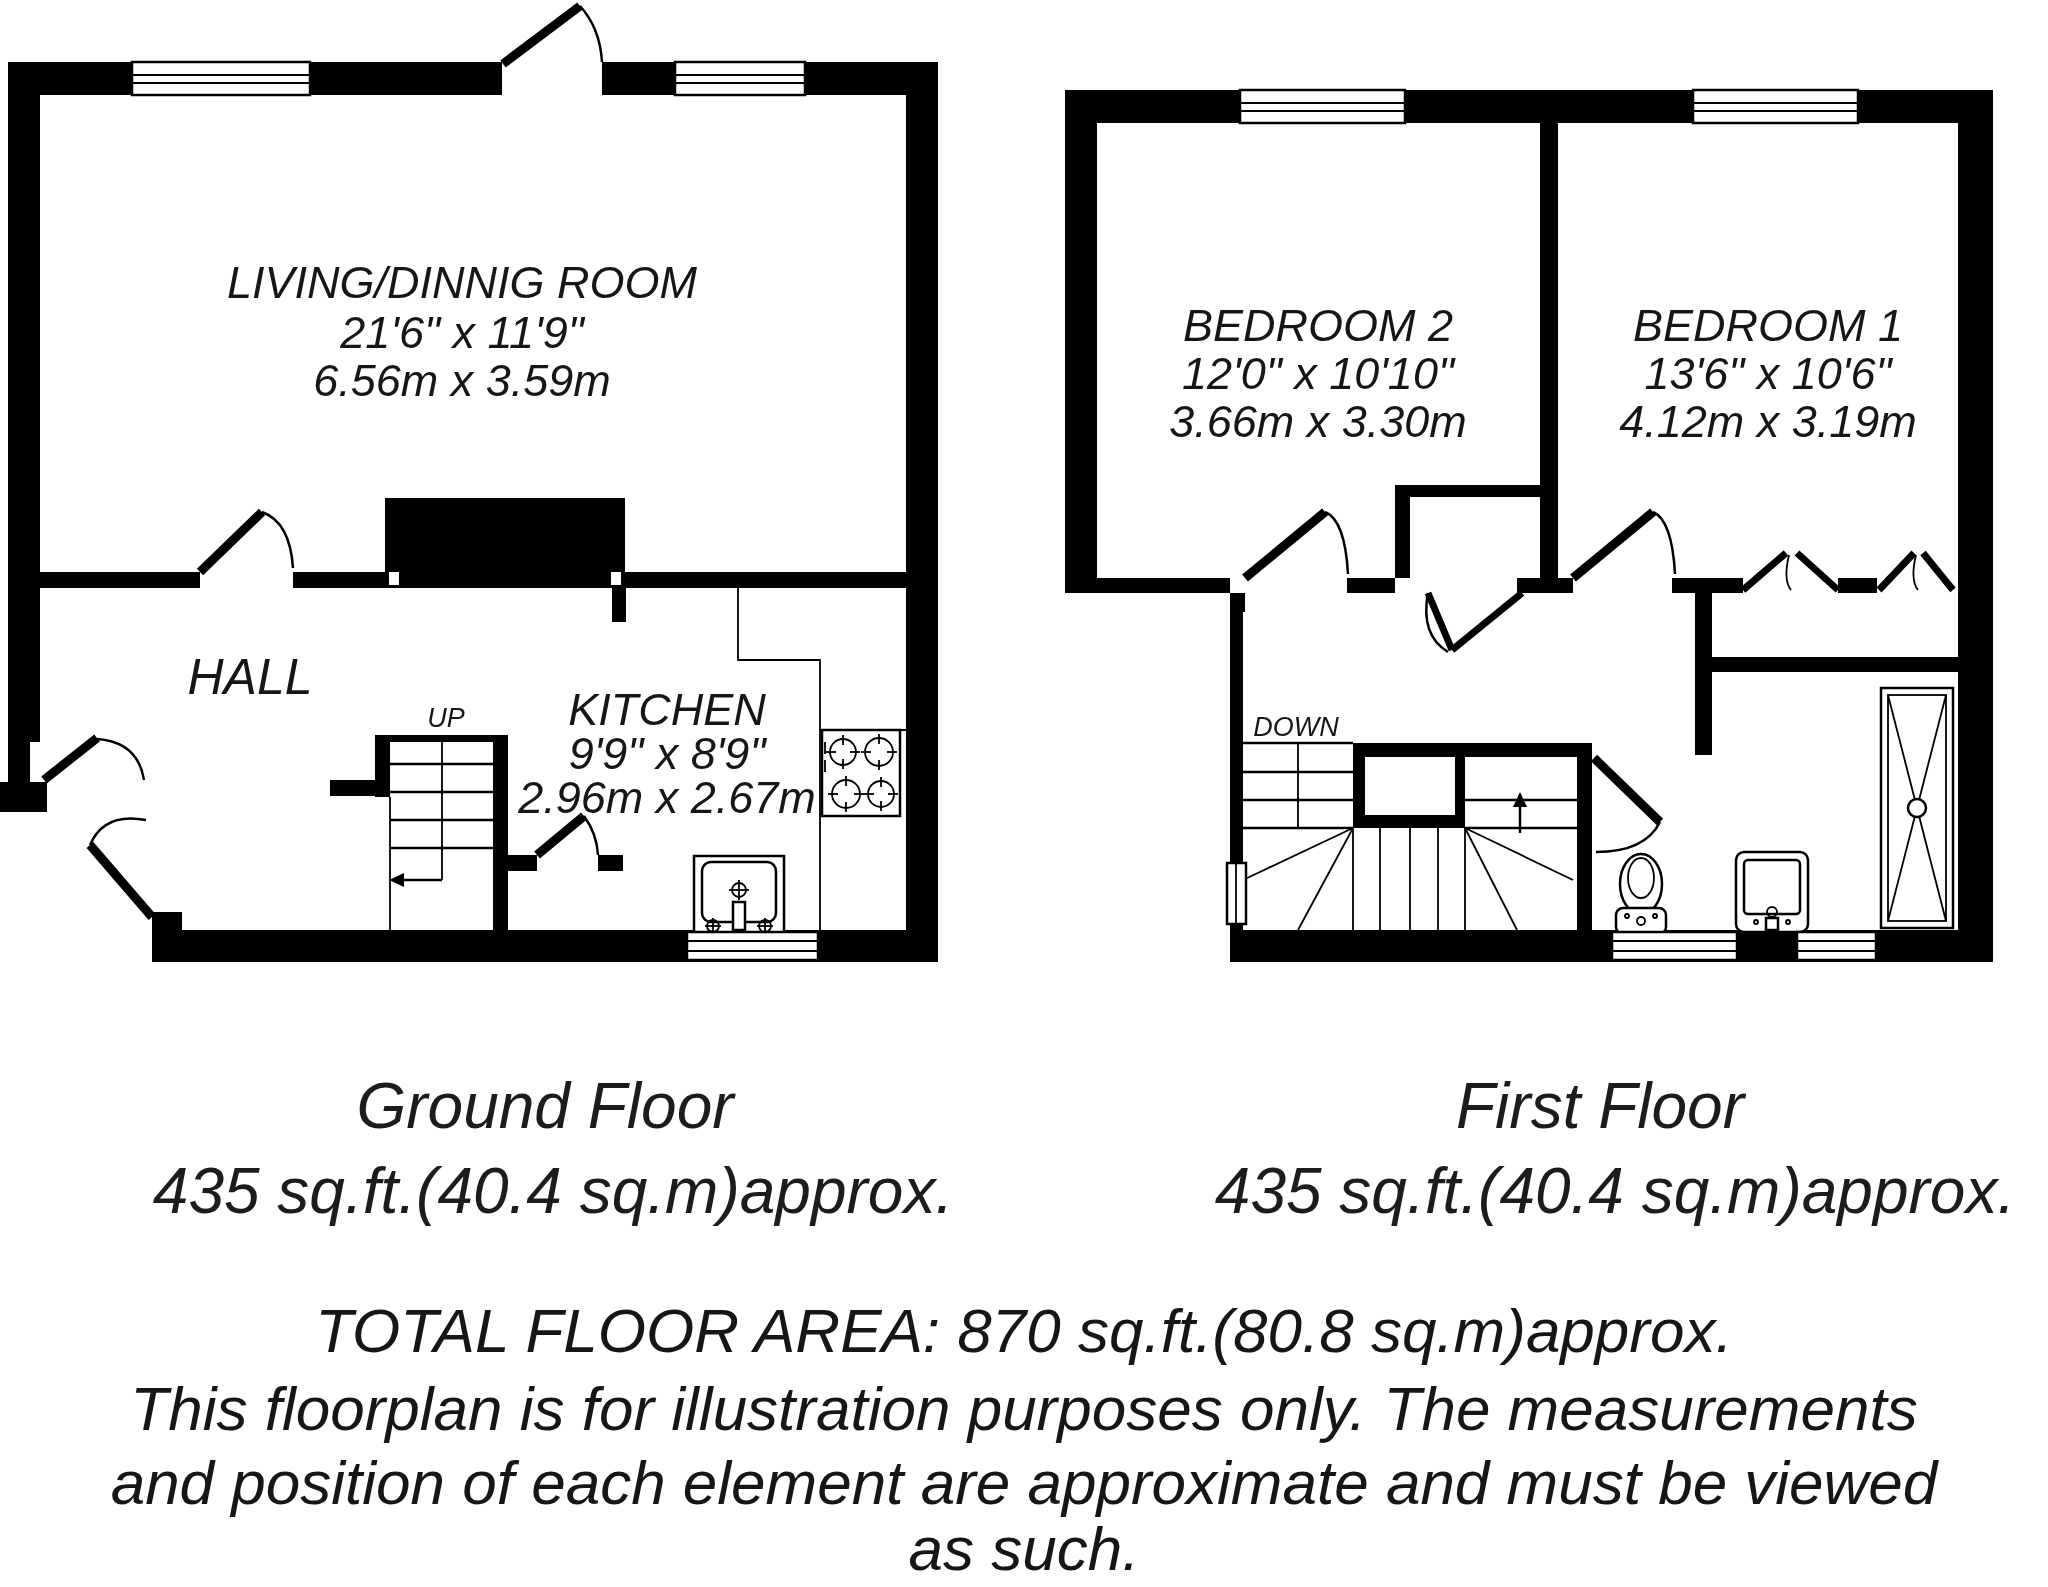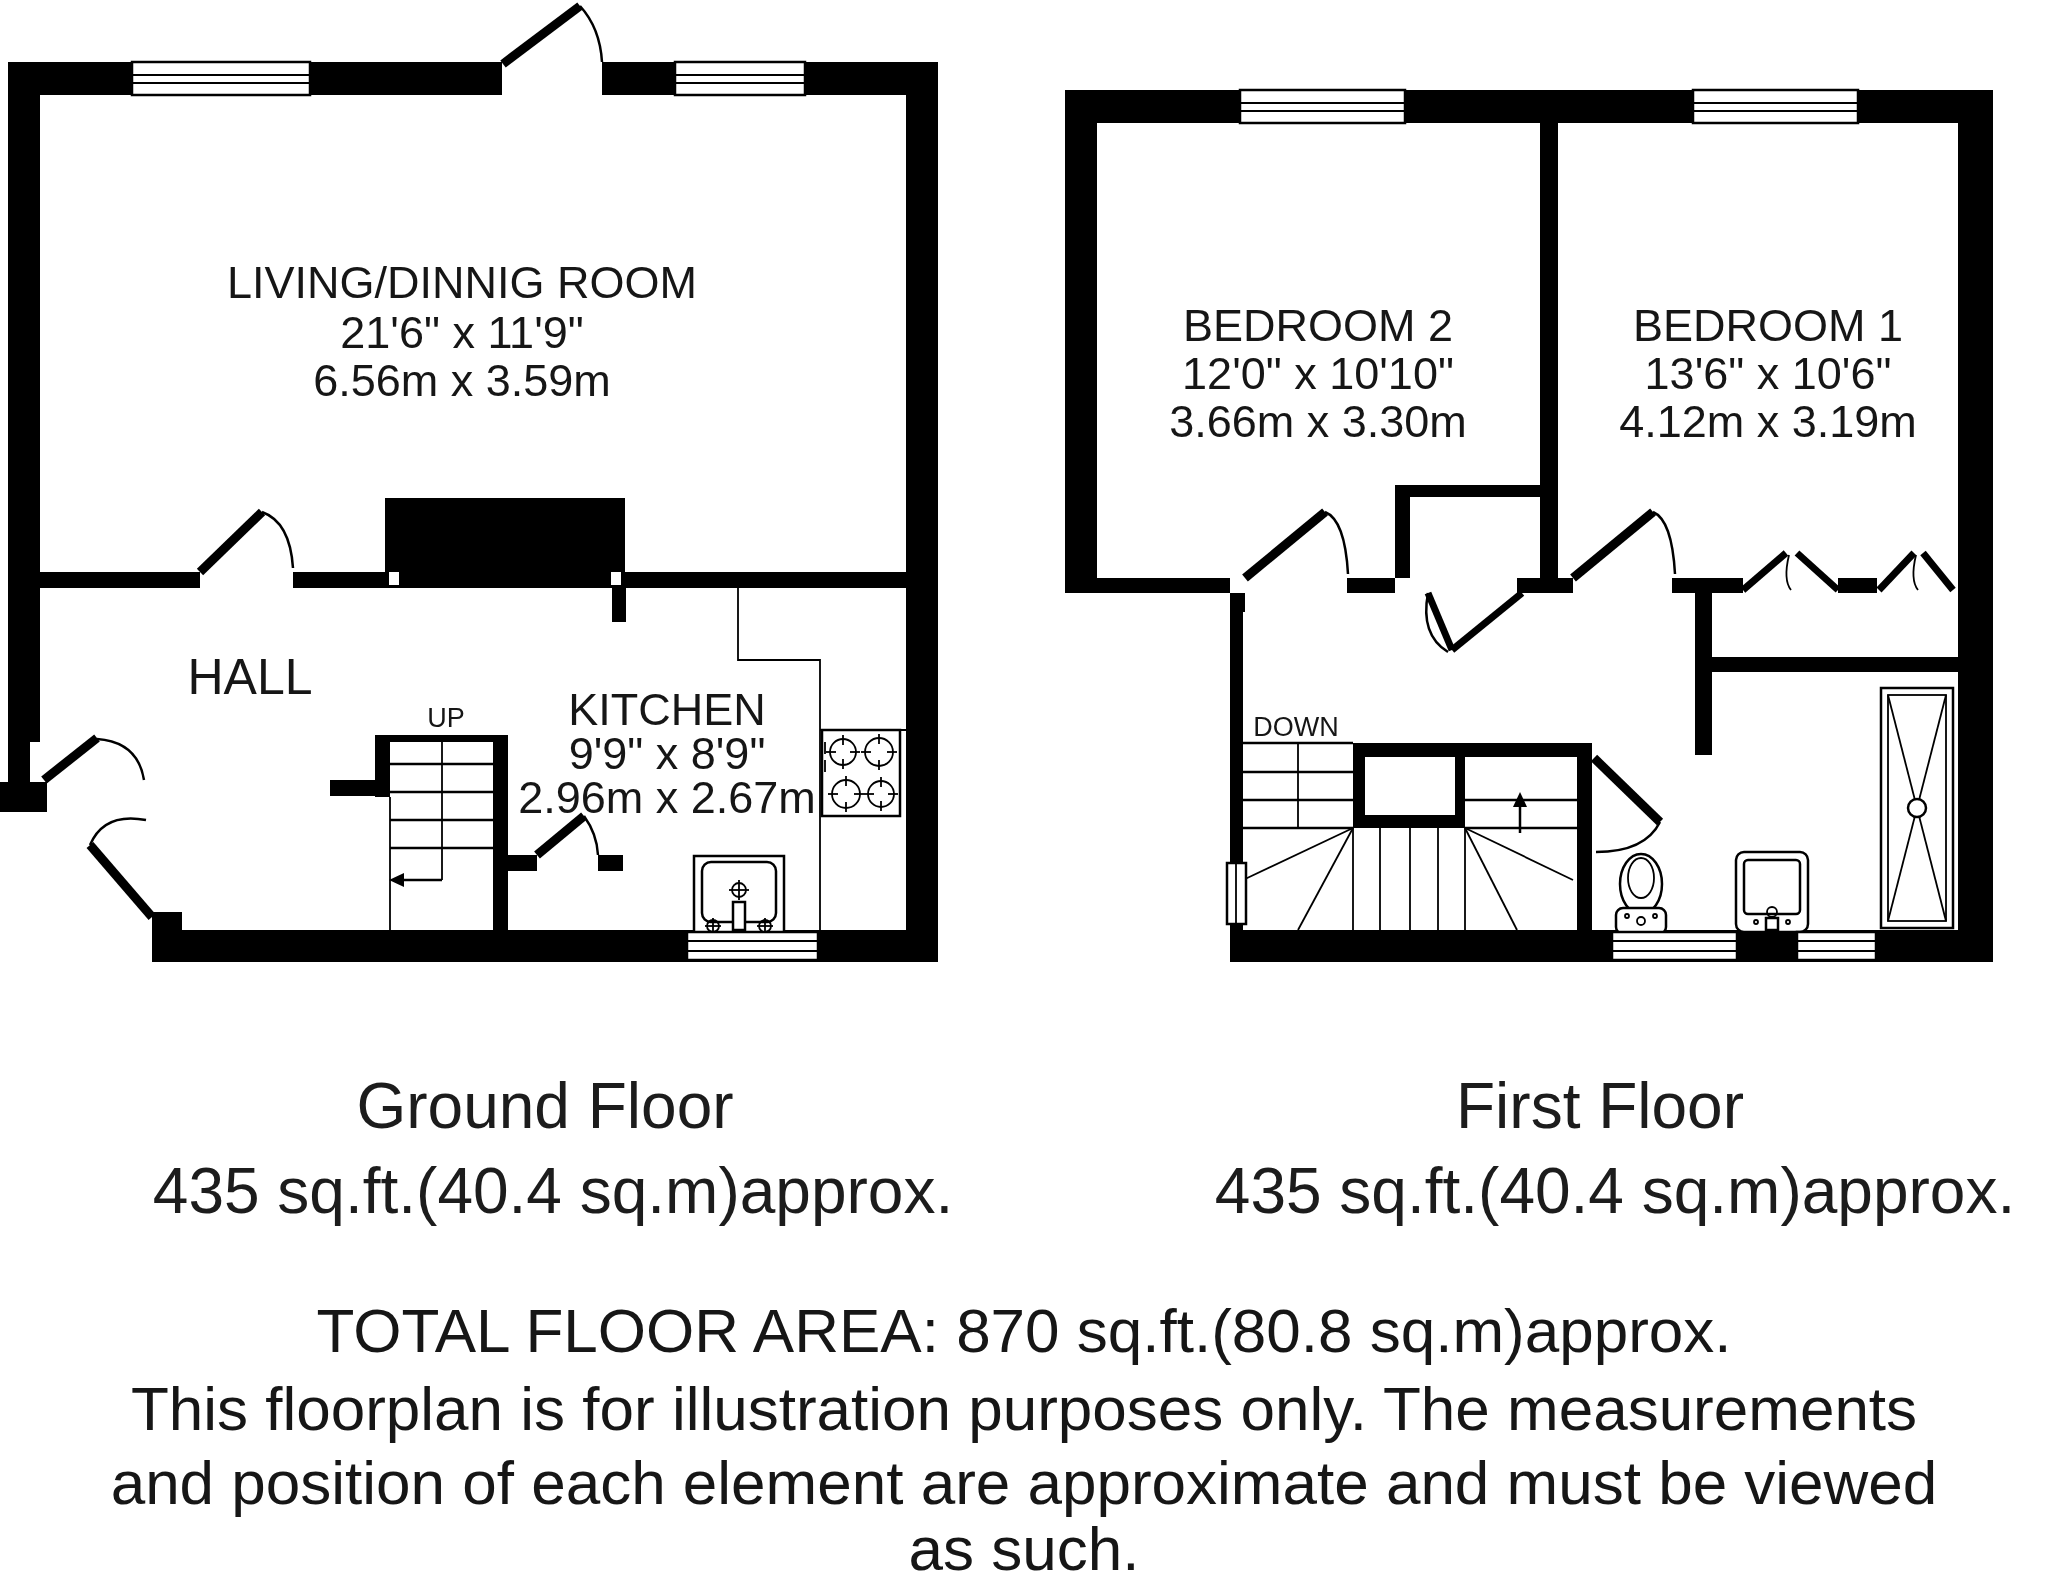--- a/index.html
+++ b/index.html
@@ -1,17 +1,17 @@
 <!DOCTYPE html>
 <html><head>
 <meta charset="utf-8">
 <style>
   html,body{margin:0;padding:0;background:#ffffff;}
   .page{position:relative;width:2048px;height:1587px;background:#ffffff;overflow:hidden;
-        font-family:"Liberation Sans",sans-serif;}
+        font-family:"Liberation Sans",sans-serif;font-style:italic;}
   svg{position:absolute;left:0;top:0;}
   svg text{font-family:"Liberation Sans",sans-serif;fill:#161616;}
   .room-name{font-size:45px;}
   .room-dim{font-size:45px;}
   .small-label{font-size:27px;}
   .floor-title{font-size:64px;fill:#1c1c1c;}
   .floor-area{font-size:64px;fill:#1c1c1c;}
   .footer-big{font-size:62px;fill:#161616;}
   .wall{fill:#000000;}
   .thin{stroke:#000000;stroke-width:2.5;fill:none;}

